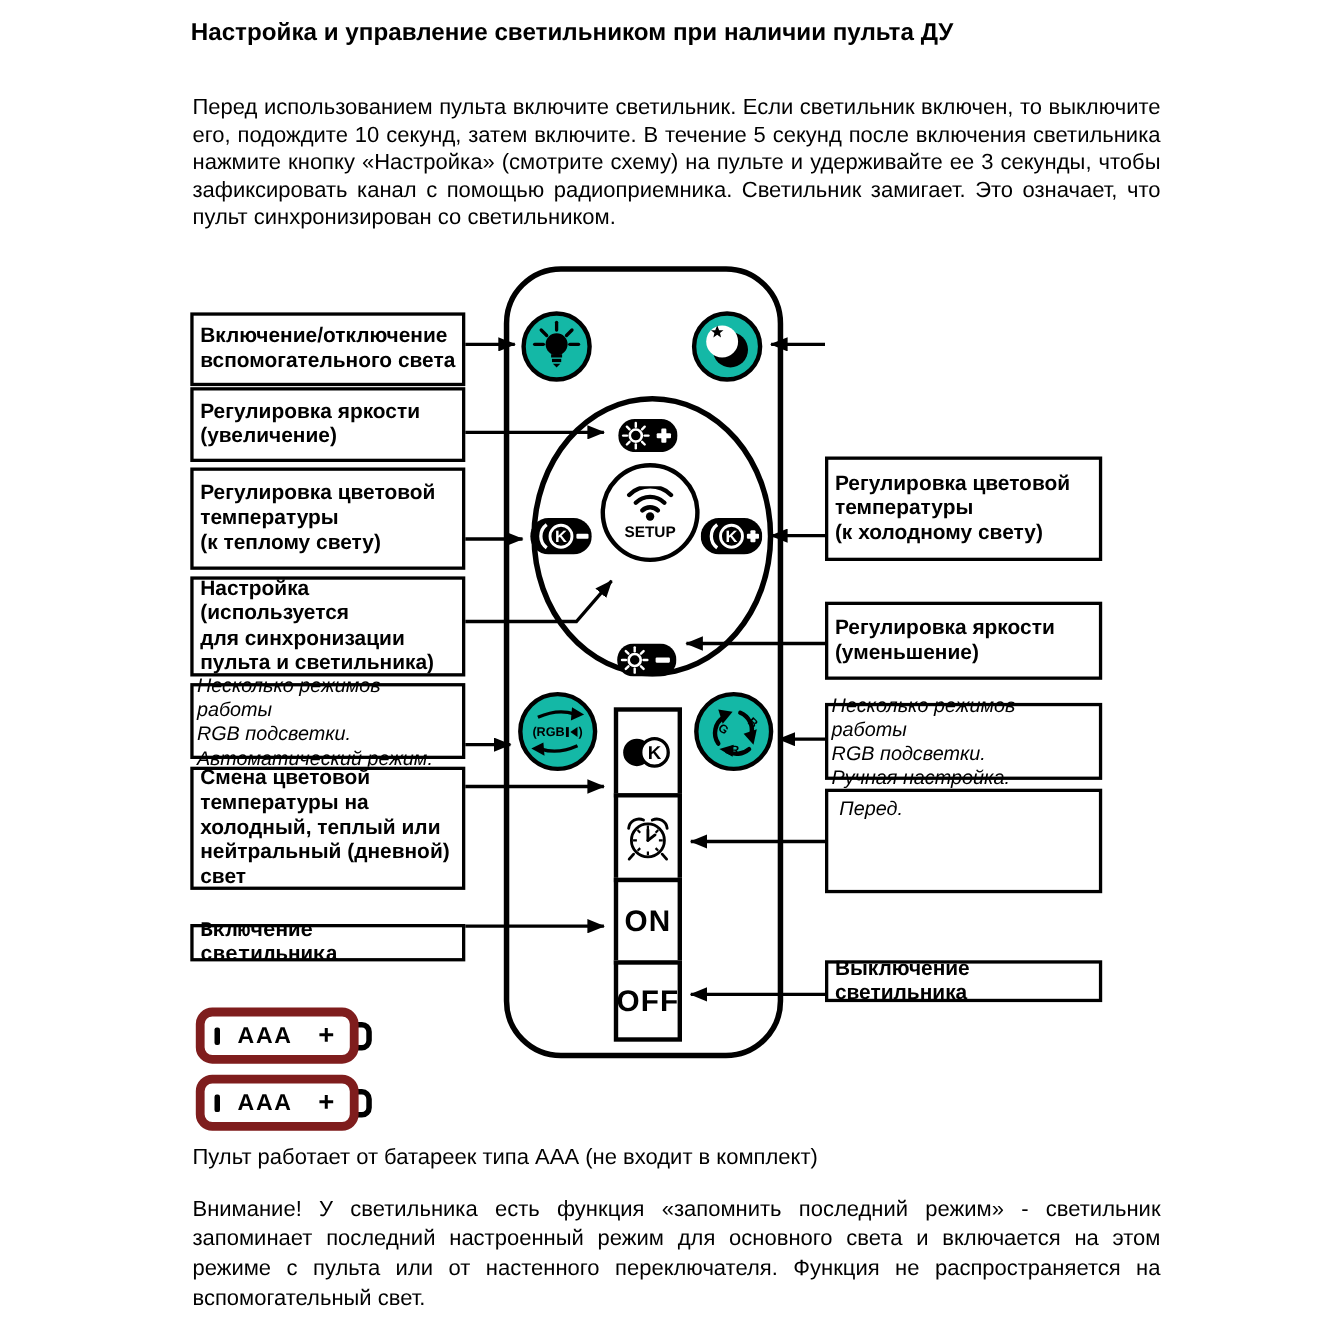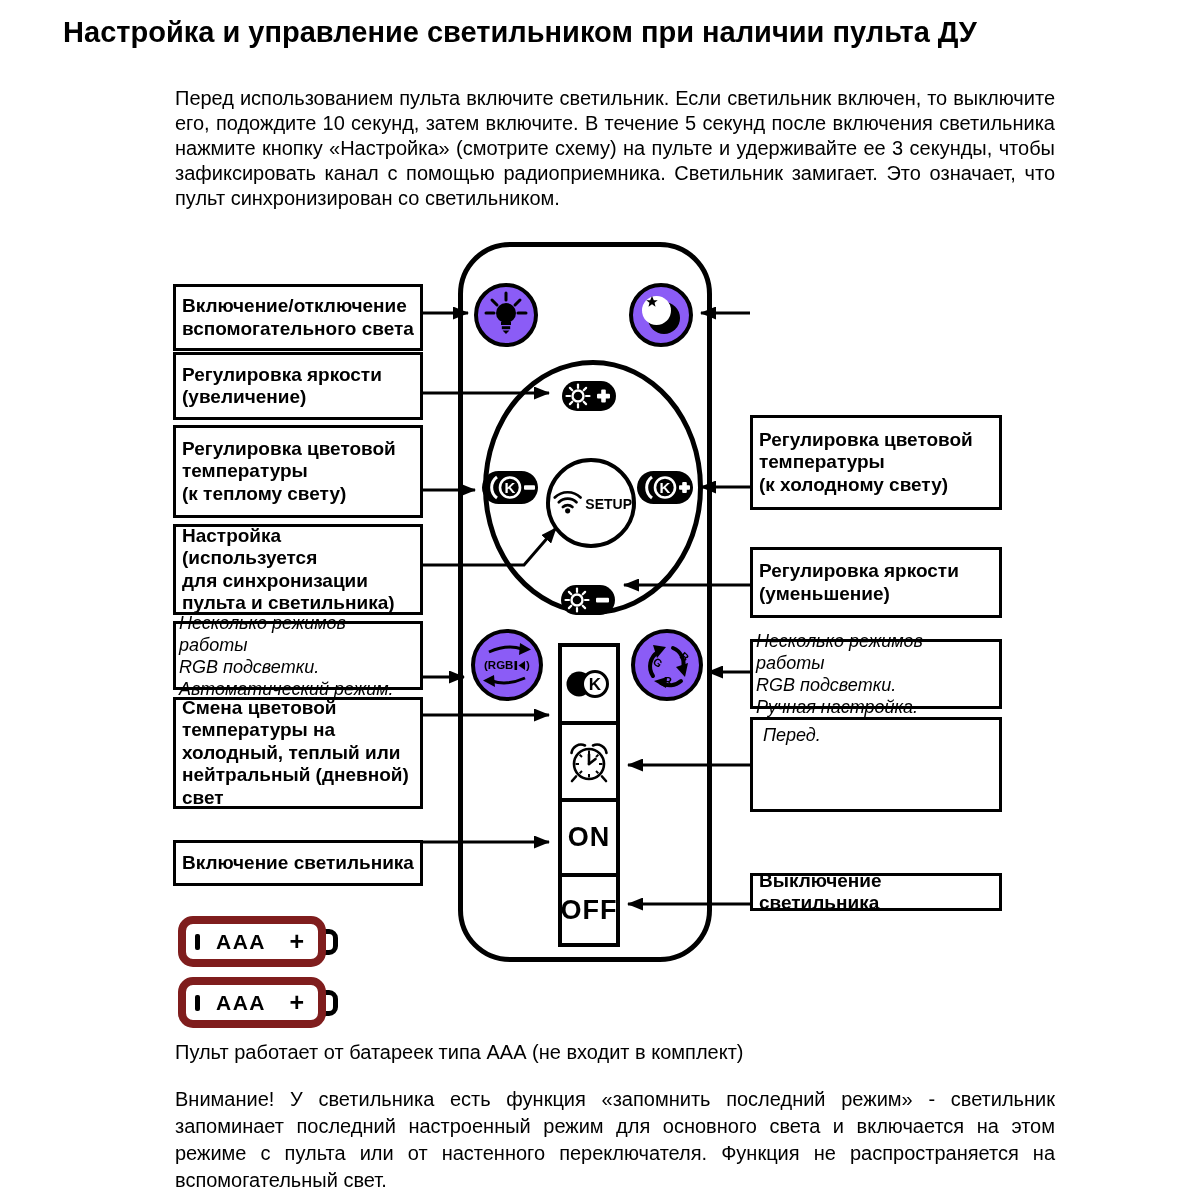--- a/index.html
+++ b/index.html
@@ -1,41 +1,41 @@
 <!DOCTYPE html>
 <html><head>
 <meta charset="utf-8">
 <style>
   html,body{margin:0;padding:0;background:#fff;}
   .canvas{position:relative;width:1200px;height:1200px;background:#fff;overflow:hidden;
           font-family:"Liberation Sans",sans-serif;color:#000;}
   .abs{position:absolute;}
-  .title{left:0;top:16px;width:1040px;text-align:center;font-size:29px;font-weight:bold;}
+  .title{left:0;top:16px;width:1040px;text-align:center;font-size:22px;font-weight:bold;}
   .para{left:175px;width:880px;font-size:20px;font-weight:normal;line-height:25px;text-align:justify;}
   .warn{line-height:27px;}
   .box{position:absolute;border:3px solid #000;box-sizing:border-box;background:#fff;
        display:flex;align-items:center;padding:2px 6px;}
   .box span{white-space:pre-line;display:block;}
   .lb{left:173px;width:250px;}
   .rb{left:750px;width:252px;}
   .t-bold{font-size:19px;font-weight:bold;line-height:22.5px;}
   .t-reg{font-size:18px;font-weight:normal;line-height:22px;font-style:italic;}
   .t-top{align-items:flex-start;}
   .remote{position:absolute;left:458px;top:242px;width:254px;height:720px;border:5px solid #000;
           border-radius:52px;box-sizing:border-box;background:#fff;}
   .dial{position:absolute;left:483px;top:360px;width:220px;height:255px;border:5px solid #000;
         border-radius:50%;box-sizing:border-box;background:#fff;}
-  .cbtn{position:absolute;border:4px solid #000;border-radius:50%;background:#8b5cf6;box-sizing:border-box;
+  .cbtn{position:absolute;border:4px solid #000;border-radius:50%;background:#14b8a6;box-sizing:border-box;
         display:flex;align-items:center;justify-content:center;}
   .pill{position:absolute;}
   .cell{position:absolute;left:558px;width:62px;border:4px solid #000;background:#fff;box-sizing:border-box;
         display:flex;align-items:center;justify-content:center;}
   .onoff{font-size:27px;font-weight:bold;letter-spacing:1px;}
-  .setupbtn{position:absolute;left:546px;top:458px;width:90px;height:90px;border:4.5px solid #000;border-radius:50%;
-        box-sizing:border-box;background:#fff;display:flex;flex-direction:row;align-items:center;justify-content:center;}
+  .setupbtn{position:absolute;left:546px;top:421px;width:90px;height:90px;border:4.5px solid #000;border-radius:50%;
+        box-sizing:border-box;background:#fff;display:flex;flex-direction:column;align-items:center;justify-content:center;}
   .setuplbl{font-size:14px;font-weight:bold;margin-top:1px;}
   .batt{position:absolute;left:178px;width:148px;height:51px;border:8px solid #7f1d1d;border-radius:15px;
         box-sizing:border-box;background:#fff;z-index:2;display:flex;align-items:center;}
   .batt .neg{width:5px;height:16px;background:#000;border-radius:2px;margin-left:9px;}
   .batt .aaa{font-size:21px;font-weight:bold;letter-spacing:1.5px;margin-left:16px;}
   .batt .plus{font-size:25px;font-weight:bold;margin-left:auto;margin-right:14px;}
   .nub{position:absolute;width:20px;height:26px;border:5px solid #000;border-radius:4px 9px 9px 4px;
        box-sizing:border-box;background:#fff;z-index:1;}
   svg text{font-family:"Liberation Sans",sans-serif;}
   .arrows{position:absolute;left:0;top:0;z-index:10;pointer-events:none;}
@@ -71,21 +71,21 @@
 RGB подсветки.
 Автоматический режим.</span>
     </div>
   <div class="box lb t-bold" style="top:697px;height:112px;">
       <span>Смена цветовой
 температуры на
 холодный, теплый или
 нейтральный (дневной)
 свет</span>
     </div>
-  <div class="box lb t-bold" style="top:840px;height:46px;">
+  <div class="box lb t-bold" style="top:840px;height:34px;font-family:Liberation Mono, monospace;">
       <span>Включение светильника</span>
     </div>
 
   <div class="box rb t-bold" style="top:415px;height:95px;">
       <span>Регулировка цветовой
 температуры
 (к холодному свету)</span>
     </div>
   <div class="box rb t-bold" style="top:547px;height:71px;">
       <span>Регулировка яркости

